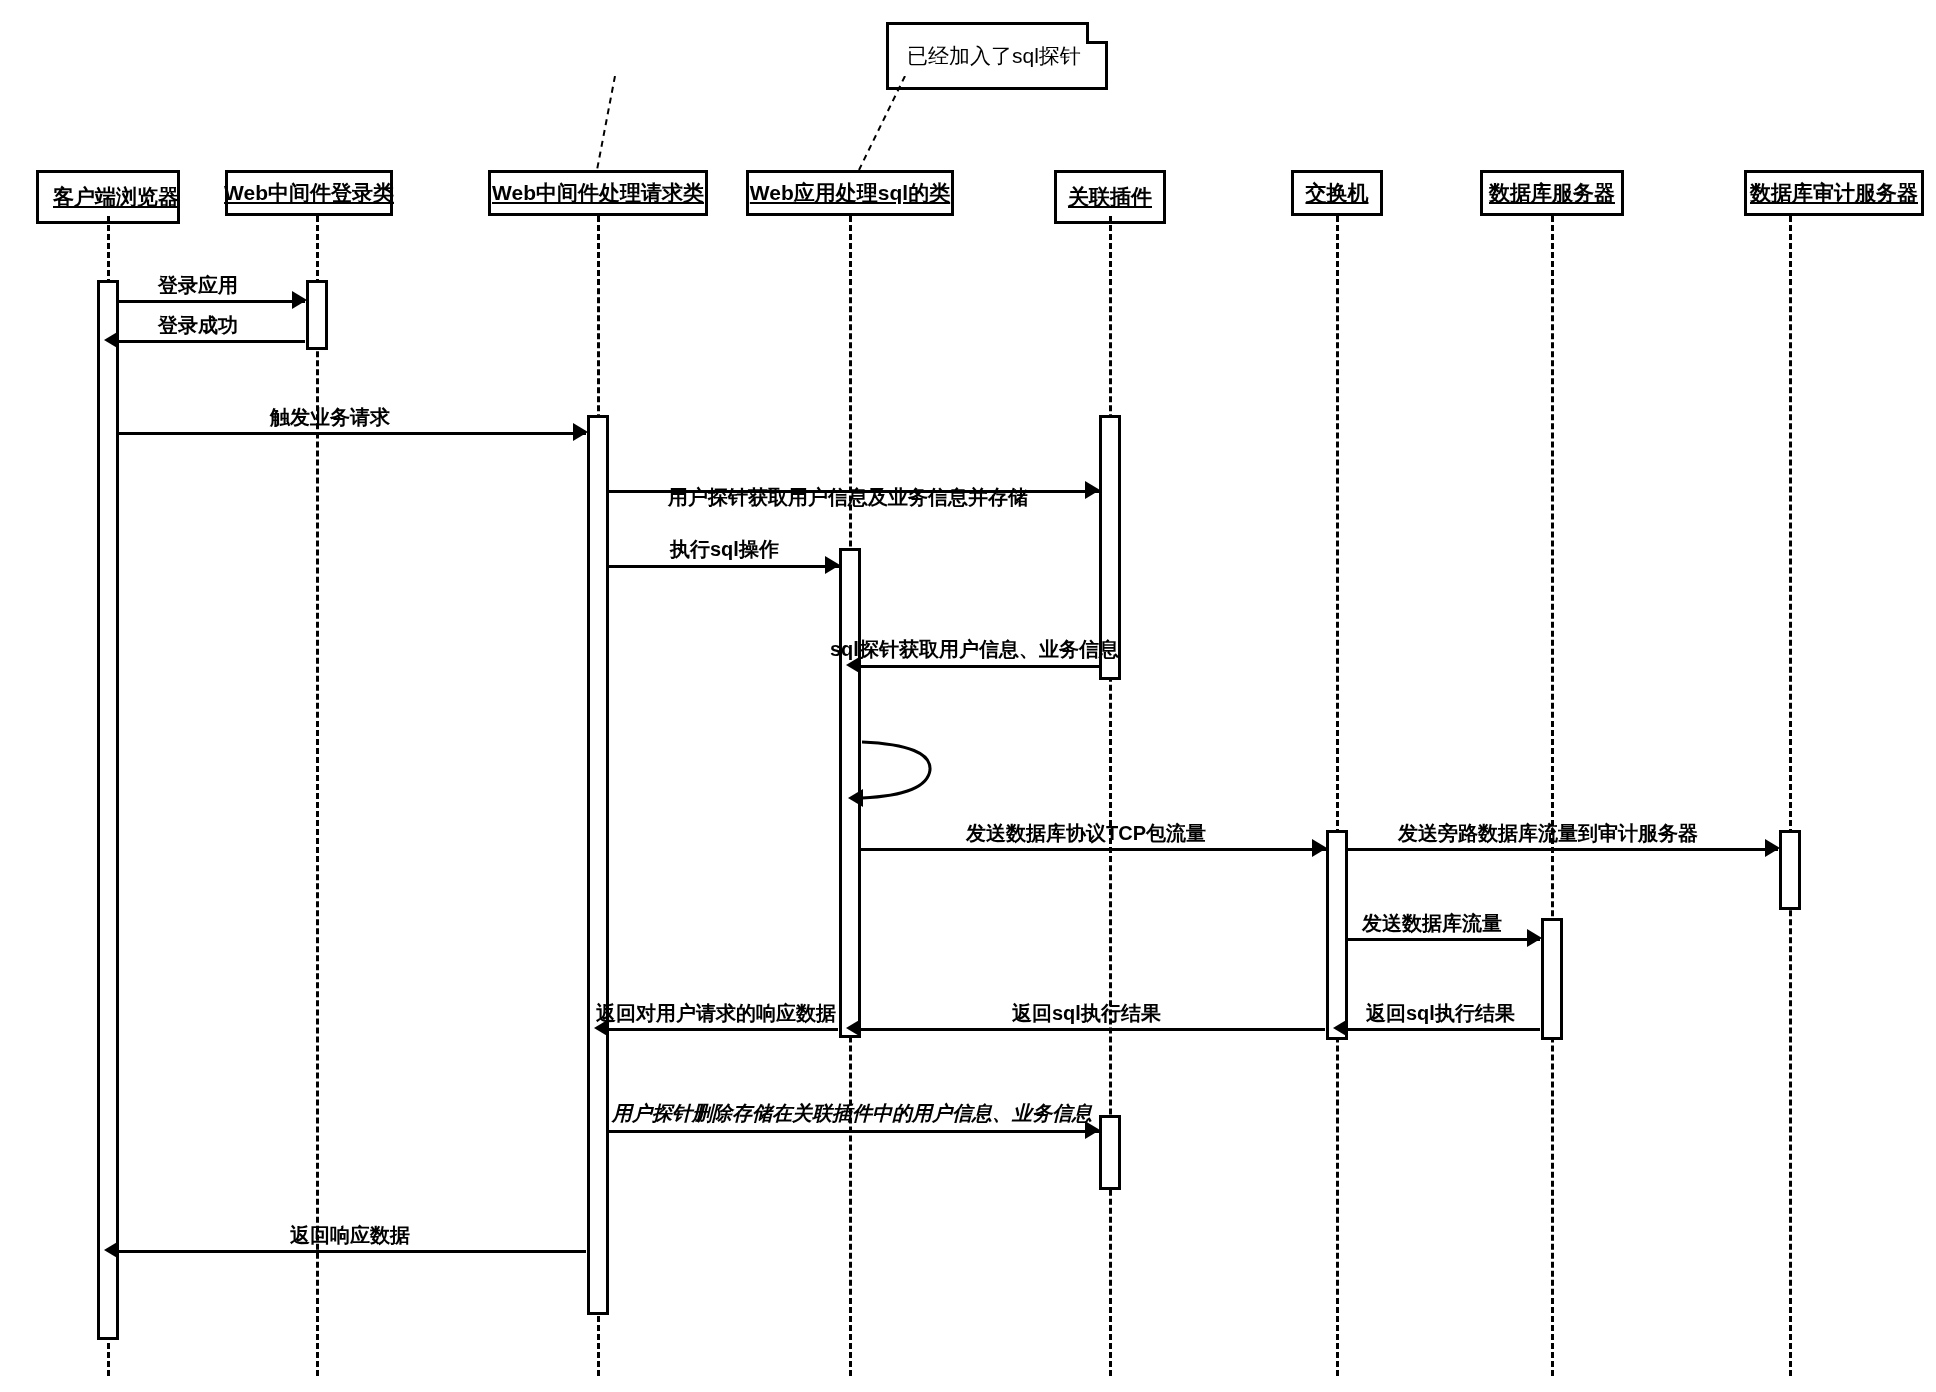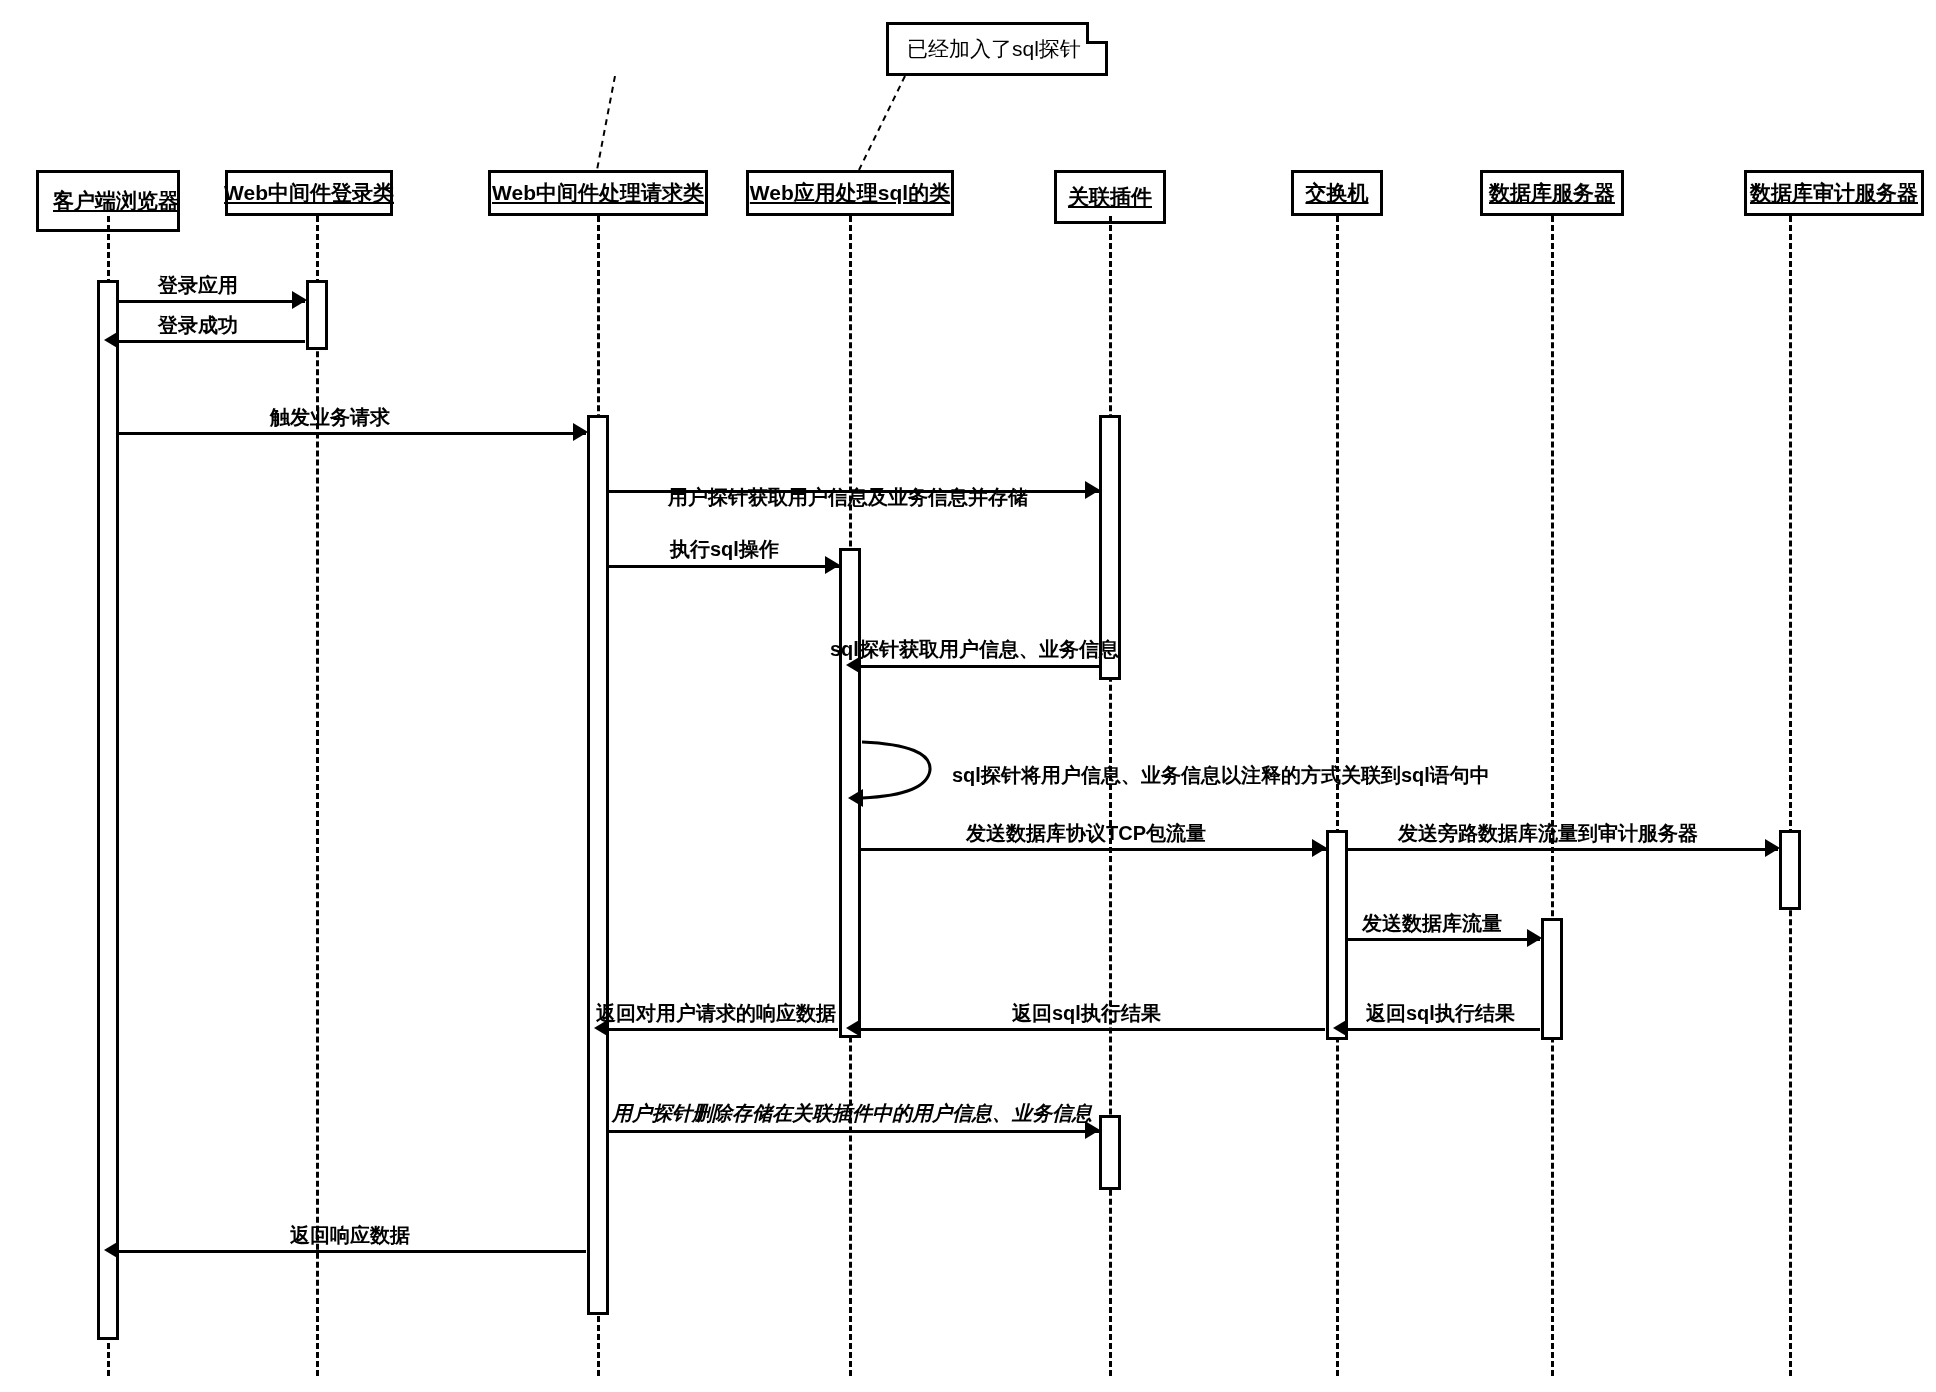--- a/index.html
+++ b/index.html
@@ -94,21 +94,21 @@
     height: 0;
     border-right: 22px solid transparent;
     border-bottom: 22px solid transparent;
   }
 </style>
 </head>
 <body>
 
 <div class="canvas">
 
-  <div class="el ll-head" style="left:36px; top:170px; width:144px; height:62px;padding-left:16px;">
+  <div class="el ll-head" style="left:36px; top:170px; width:144px; height:54px;padding-left:16px;">
       <span>客户端浏览器</span>
     </div>
   <div class="el ll-head" style="left:225px; top:170px; width:168px; height:46px;">
       <span>Web中间件登录类</span>
     </div>
   <div class="el ll-head" style="left:488px; top:170px; width:220px; height:46px;">
       <span>Web中间件处理请求类</span>
     </div>
   <div class="el ll-head" style="left:746px; top:170px; width:208px; height:46px;">
       <span>Web应用处理sql的类</span>
@@ -124,21 +124,21 @@
     </div>
   <div class="el ll-head" style="left:1700px; top:170px; width:180px; height:46px;margin-left:44px;">
       <span>数据库审计服务器</span>
     </div>
 
 
   <svg class="el" style="left:585px; top:76px; width:40px; height:96px;">
     <line x1="30" y1="0" x2="12" y2="94" stroke="#000" stroke-width="2" stroke-dasharray="6,5"></line>
   </svg>
 
-  <div class="el note" style="left:886px; top:22px; height:54px;">
+  <div class="el note" style="left:886px; top:22px; height:68px;">
     <span>已经加入了sql探针</span>
     <div class="note-corner"></div>
   </div>
   <svg class="el" style="left:855px; top:76px; width:60px; height:96px;">
     <line x1="50" y1="0" x2="4" y2="94" stroke="#000" stroke-width="2" stroke-dasharray="6,5"></line>
   </svg>
 
   <div class="el ll-line" style="left:107px; top:216px; height:1160px;"></div>
   <div class="el ll-line" style="left:316px; top:216px; height:1160px;"></div>
   <div class="el ll-line" style="left:597px; top:216px; height:1160px;"></div>
@@ -187,21 +187,20 @@
   <div class="el msg-label" style="left:670px; top:536px;">执行sql操作</div>
 
   <div class="el harrow" style="left:861px; top:665px; width:238px;"></div>
   <div class="el arrow-left" style="left:846px; top:656px;"></div>
   <div class="el msg-label" style="left:830px; top:636px;">sql探针获取用户信息、业务信息</div>
 
   <svg class="el" style="left:862px; top:740px; width:80px; height:70px;">
     <path d="M 0 58 Q 65 55 68 30 Q 70 5 0 2" stroke="#000" stroke-width="3" fill="none"></path>
   </svg>
   <div class="el arrow-left" style="left:848px; top:789px;"></div>
-  <div class="el msg-label" style="left:952px; top:762px;">sql探针将用户信息、业务信息以注释的方式关联到sql语句中</div>
 
   <div class="el harrow" style="left:861px; top:848px; width:465px;"></div>
   <div class="el arrow-right" style="left:1312px; top:839px;"></div>
   <div class="el msg-label" style="left:966px; top:820px;">发送数据库协议TCP包流量</div>
 
   <div class="el harrow" style="left:1348px; top:848px; width:430px;"></div>
   <div class="el arrow-right" style="left:1765px; top:839px;"></div>
   <div class="el msg-label" style="left:1398px; top:820px;">发送旁路数据库流量到审计服务器</div>
 
   <div class="el harrow" style="left:1348px; top:938px; width:192px;"></div>

